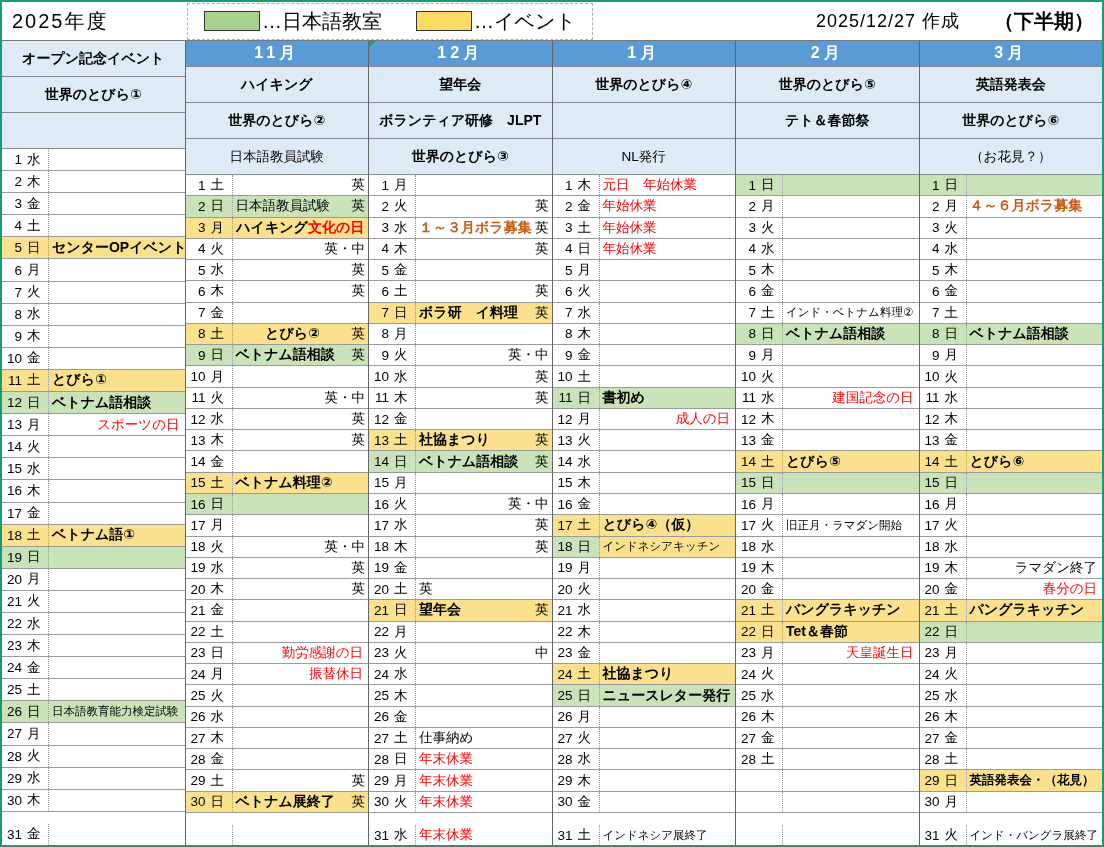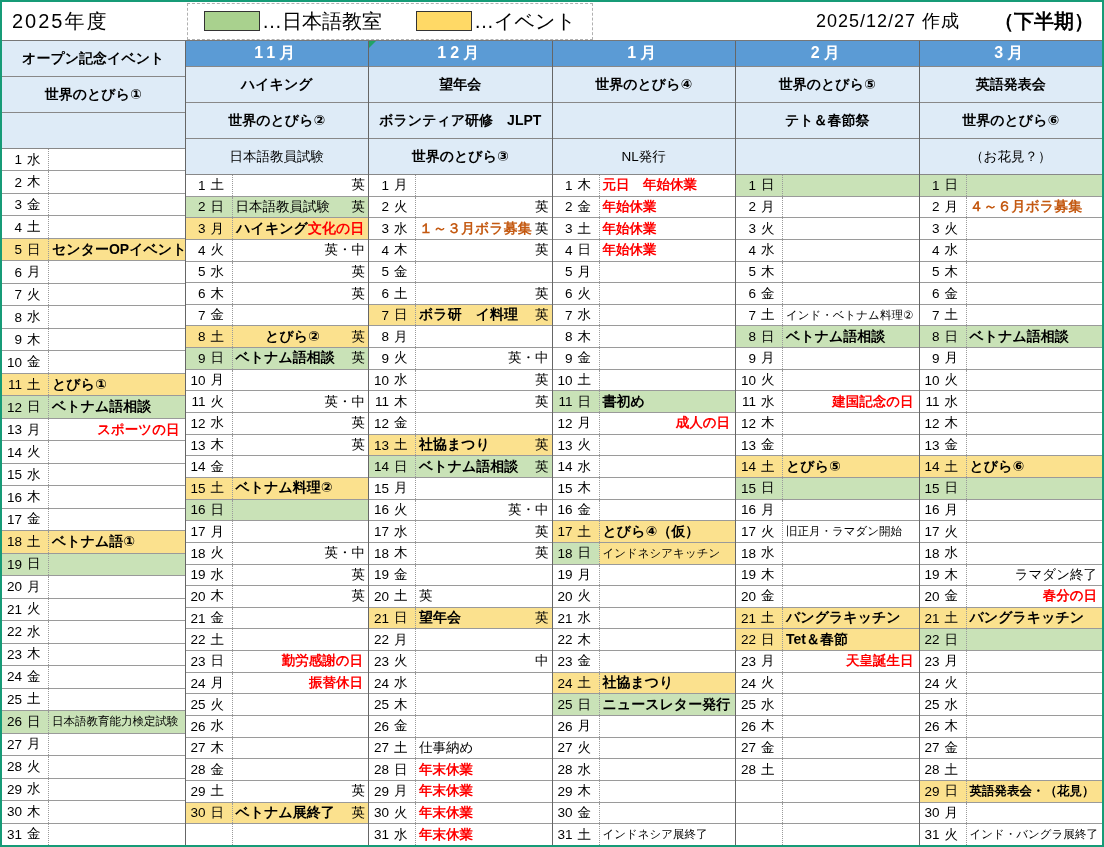--- a/index.html
+++ b/index.html
@@ -27,34 +27,34 @@
   .mhead.mark::before { content:""; position:absolute; left:0; top:0;
            border-top:7px solid #21a366; border-right:7px solid transparent; }
 
   .subhead { height:36px; flex:none; background:var(--subbg); font-size:13.5px;
              display:flex; align-items:center; justify-content:center;
              border-bottom:1px solid #888; white-space:nowrap; overflow:hidden; }
   .subhead.b { font-weight:bold; font-size:14px; }
 
   .days { flex:1; display:flex; flex-direction:column; }
   .day-row { flex:1; display:flex; border-bottom:1px solid #9a9a9a; min-height:0; }
-  .day-row:last-child { border-bottom:none; }
+  .day-row:last-child { border-bottom:none;margin-top:12px; }
 
   .day-cell { width:46px; flex:none; display:flex; align-items:center; font-size:13.5px; padding-left:3px; }
   .day-cell .num { width:17px; text-align:right; }
   .day-cell .wd { margin-left:5px; }
 
   .event-cell { flex:1; display:flex; align-items:center; border-left:1px dotted #9a9a9a;
                 padding:0 3px; white-space:nowrap; overflow:hidden; min-width:0; }
   .main { flex:1; font-size:13.5px; min-width:0; }
   .main.b { font-weight:bold; font-size:14px; }
   .main.sm { font-size:11.5px; }
   .main.b.sm { font-size:12.5px; }
   .al-c { text-align:center; } .al-r { text-align:right; padding-right:2px; }
-  .c-r { color:var(--red);font-weight:bold; } .c-o { color:var(--orange); }
+  .c-r { color:var(--red); } .c-o { color:var(--orange); }
   .marker { font-size:13.5px; margin-left:auto; padding-left:2px; flex:none; }
   .bg-g { background:var(--green); } .bg-y { background:var(--yellow); }
 </style>
 </head>
 <body>
 
 <div class="sheet">
   <div class="topbar">
     <div class="fy-title">2025年度</div>
     <div class="legend">

